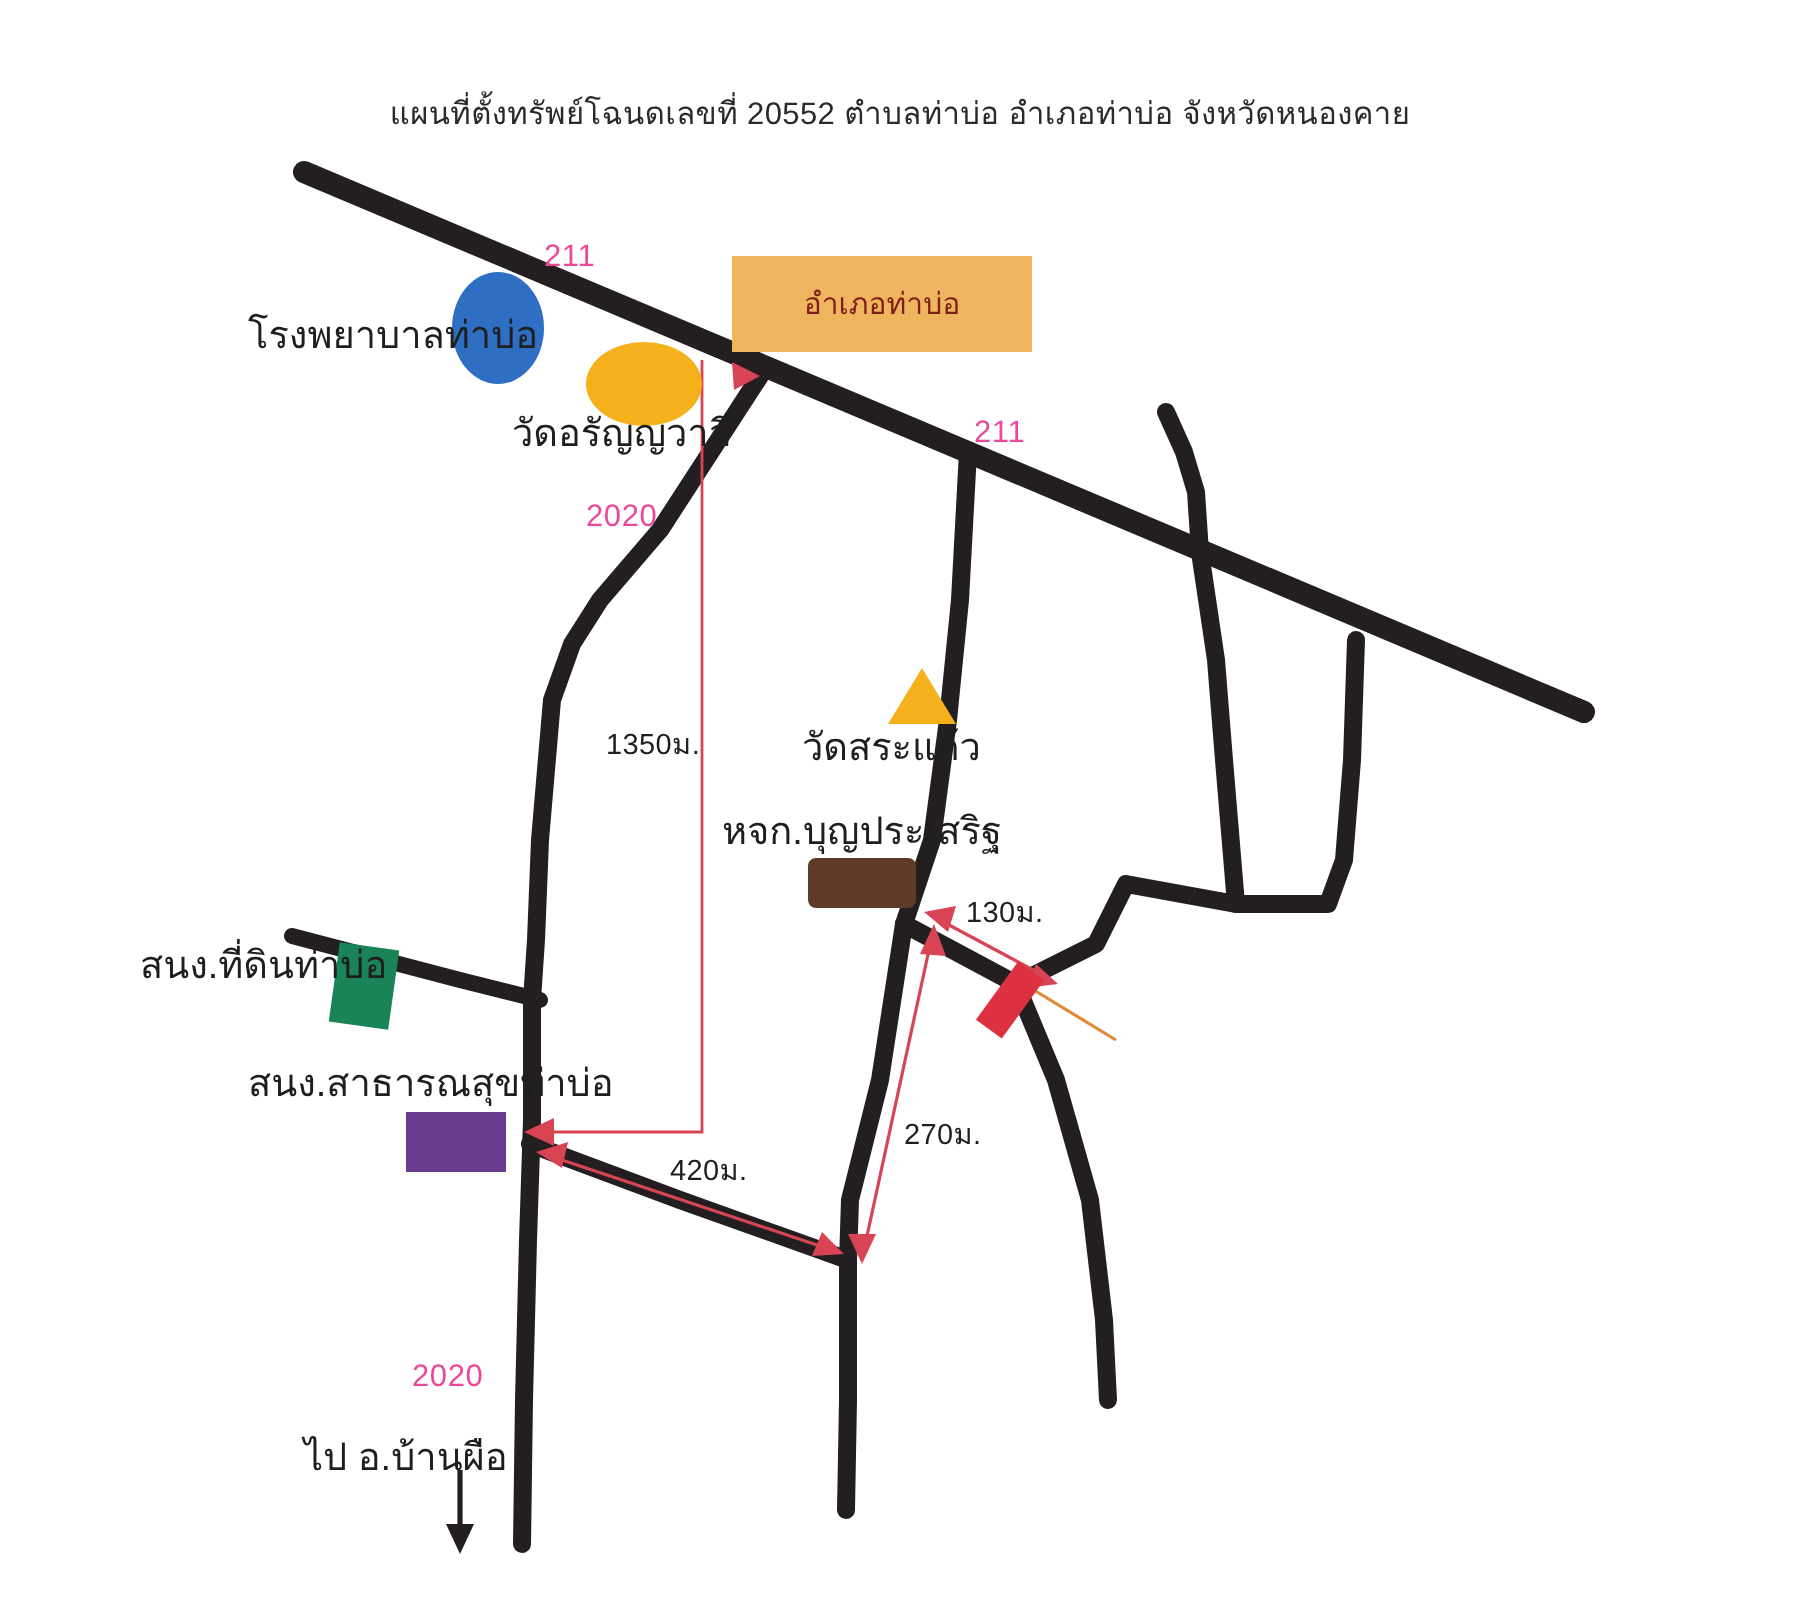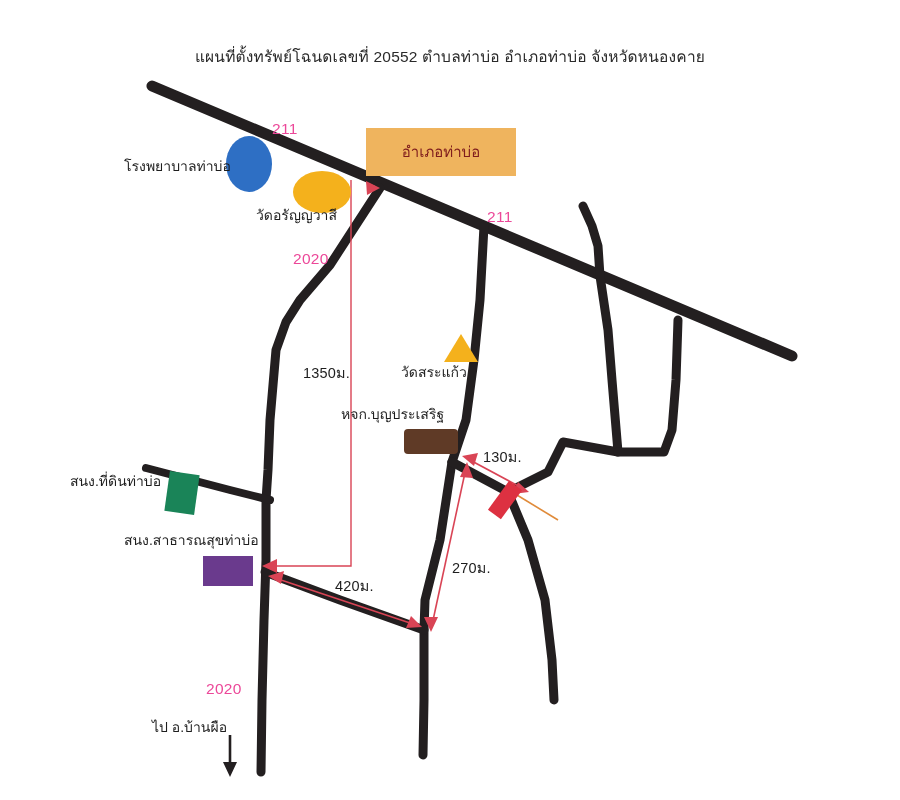--- a/index.html
+++ b/index.html
@@ -35,21 +35,21 @@
     top: 44px;
     width: 900px;
     text-align: center;
     font-size: 15.5px;
     letter-spacing: 0.2px;
     color: #2a2a2a;
     white-space: nowrap;
   }
   .txt {
     position: absolute;
-    font-size: 14px;
+    font-size: 19px;
     color: #1e1e1e;
     white-space: nowrap;
     line-height: 1.1;
   }
   .txt.num {
     font-size: 15.5px;
     color: #ec4899;
     letter-spacing: 0.3px;
   }
   .txt.dist {
@@ -200,21 +200,21 @@
   <div class="swatch" id="swatch-property-plot"></div>
 
   <div class="legend-box" id="box-amphoe">อำเภอท่าบ่อ</div>
 
   <div class="txt" style="left:124px; top:159px;">โรงพยาบาลท่าบ่อ</div>
 
   <div class="txt" style="left:256px; top:208px;">วัดอรัญญวาสี</div>
 
   <div class="txt" style="left:401px; top:365px;">วัดสระแก้ว</div>
 
-  <div class="txt" style="left:341px; top:407px;">หจก.บุญประเสริฐ</div>
+  <div class="txt" style="left:361px; top:407px;">หจก.บุญประเสริฐ</div>
 
   <div class="txt" style="left:70px; top:474px;">สนง.ที่ดินท่าบ่อ</div>
 
   <div class="txt" style="left:124px; top:533px;">สนง.สาธารณสุขท่าบ่อ</div>
 
   <div class="txt num" style="left:272px; top:120px;">211</div>
 
   <div class="txt num" style="left:487px; top:208px;">211</div>
 
   <div class="txt num" style="left:293px; top:250px;">2020</div>

